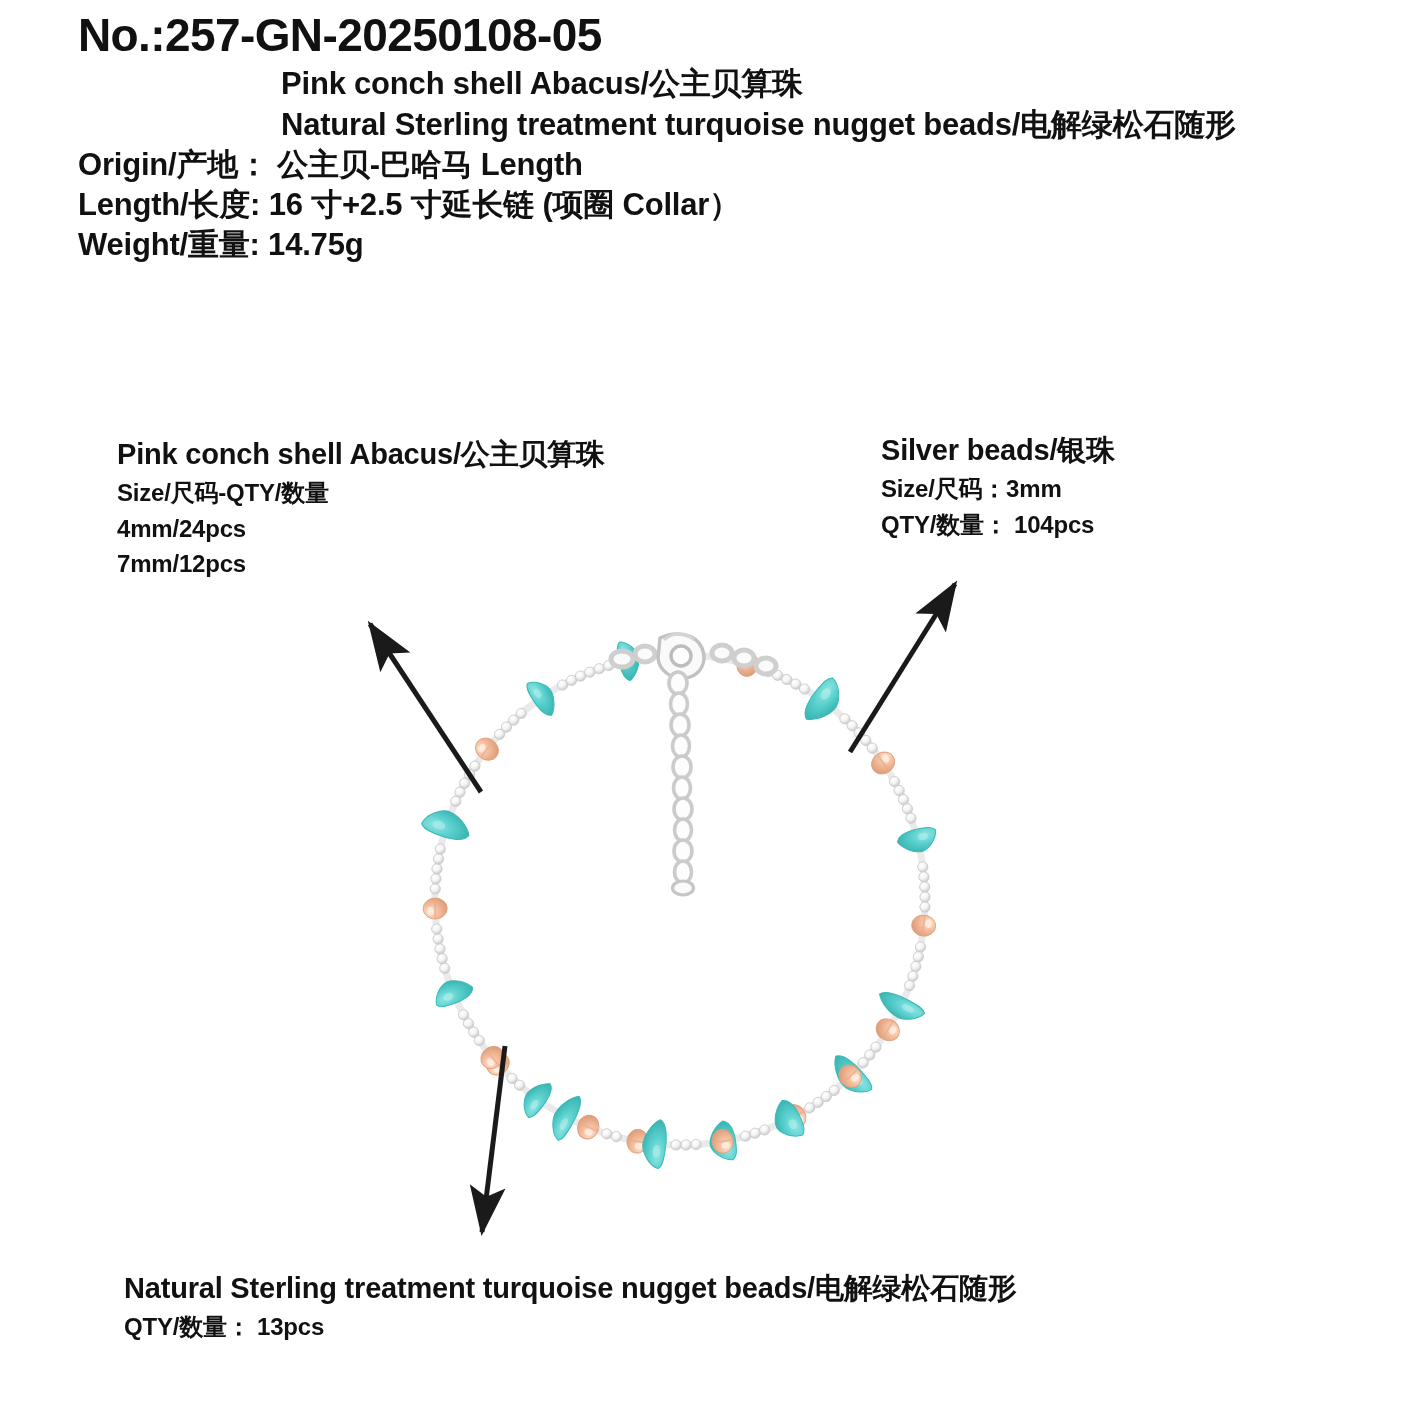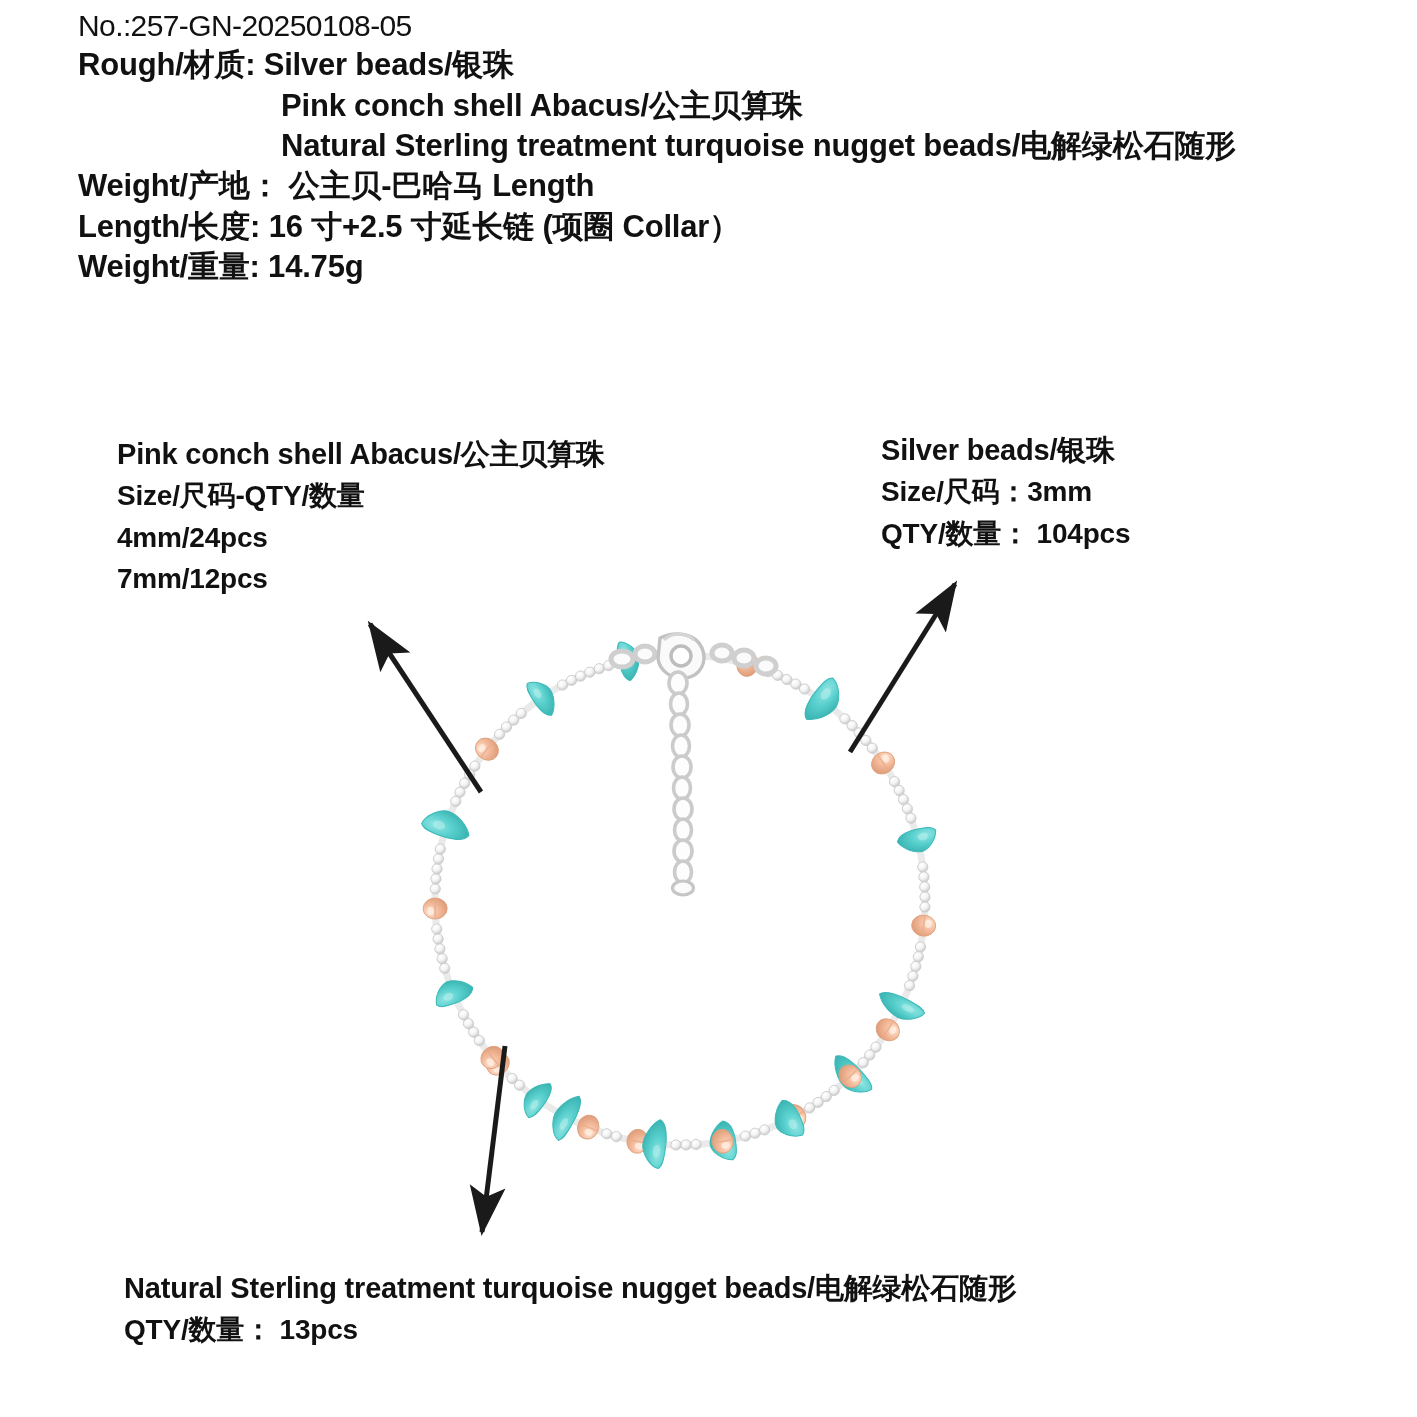--- a/index.html
+++ b/index.html
@@ -26,22 +26,22 @@
     width: 1300px;
   }
   .spec-line {
     white-space: nowrap;
     line-height: 1.30;
     font-weight: 700;
     font-size: 31px;
     letter-spacing: -0.2px;
   }
   #doc-number {
-    font-size: 30px;
-    font-weight: 400;
+    font-size: 46px;
+    font-weight: 700;
     letter-spacing: -0.6px;
     line-height: 1.18;
     margin-bottom: 2px;
     white-space: nowrap;
   }
   .spec-indent {
     padding-left: 203px;
   }
   .spec-line .lbl { font-weight: 700; }
   .spec-line .val { font-weight: 700; }
@@ -52,21 +52,21 @@
     white-space: nowrap;
   }
   .callout .co-title {
     font-weight: 700;
     font-size: 29px;
     line-height: 1.42;
     letter-spacing: -0.2px;
   }
   .callout .co-row {
     font-weight: 700;
-    font-size: 28px;
+    font-size: 24px;
     line-height: 1.48;
     letter-spacing: -0.2px;
   }
   #callout-pink  { left: 117px; top: 434px; }
   #callout-silver{ left: 881px; top: 430px; }
   #callout-turq  { left: 124px; top: 1268px; }
 
   
   #product-figure {
     position: absolute;
@@ -77,35 +77,31 @@
   }
   #product-figure svg { display: block; }
 </style>
 </head>
 <body>
 
 <div id="spec-block">
 
   <div id="doc-number">No.:257-GN-20250108-05</div>
 
-  <div class="spec-line">
-    <span class="lbl">Rough/材质:</span>
-    <span class="val">Silver beads/银珠</span>
-  </div>
 
   <div class="spec-line spec-indent">
     <span class="val">Pink conch shell Abacus/公主贝算珠</span>
   </div>
 
   <div class="spec-line spec-indent">
     <span class="val">Natural Sterling treatment turquoise nugget beads/电解绿松石随形</span>
   </div>
 
   <div class="spec-line">
-    <span class="lbl">Weight/产地：</span>
+    <span class="lbl">Origin/产地：</span>
     <span class="val">公主贝-巴哈马 Length</span>
   </div>
 
 
   <div class="spec-line">
     <span class="lbl">Length/长度:</span>
     <span class="val">16 寸+2.5 寸延长链 (项圈 Collar）</span>
   </div>
 
   <div class="spec-line">

